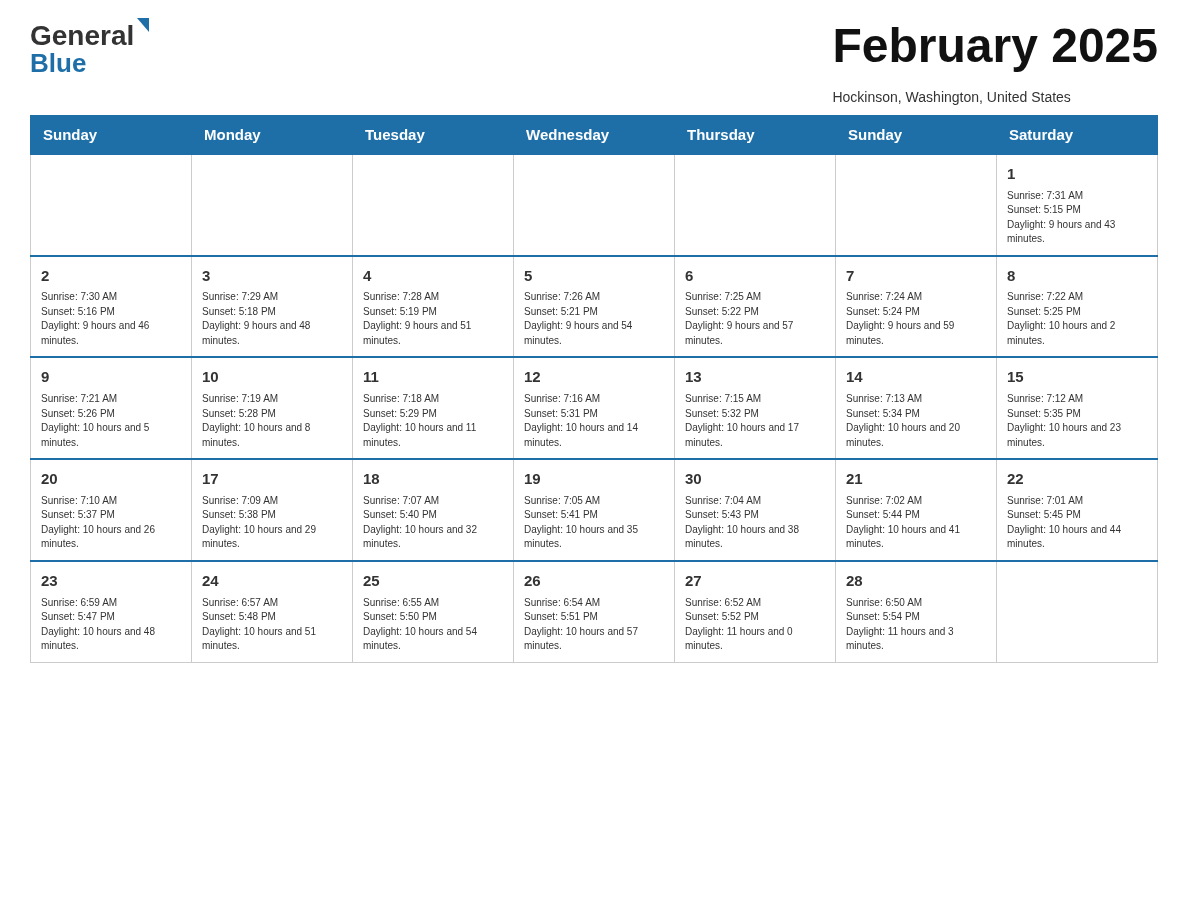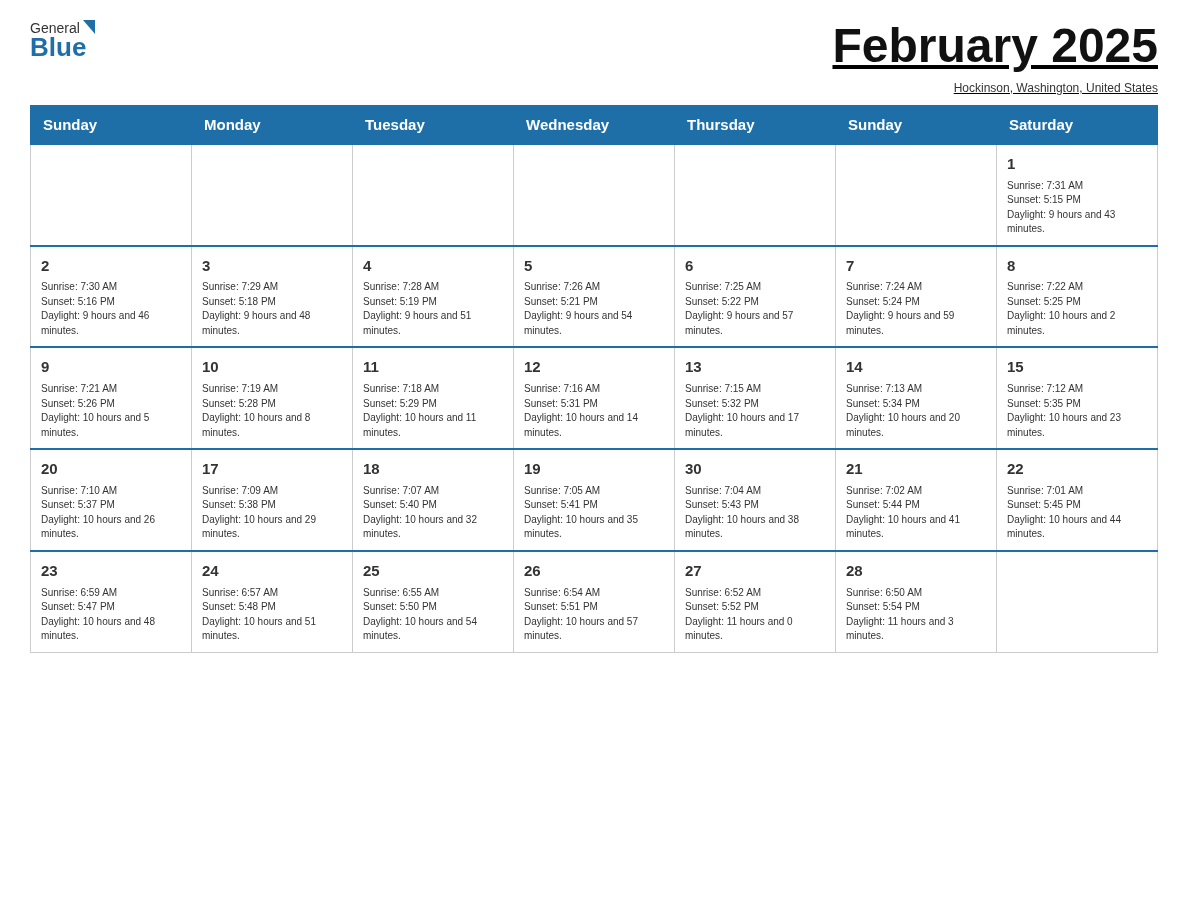--- a/index.html
+++ b/index.html
@@ -15,57 +15,54 @@
       justify-content: space-between;
       align-items: flex-start;
       margin-bottom: 10px;
     }
     .logo {
       display: flex;
       flex-direction: column;
       align-items: flex-start;
     }
     .logo-text {
-      font-size: 14px;
-      font-weight: normal;
+      font-size: 28px;
+      font-weight: bold;
       color: #333;
       display: flex;
-      align-items: center;
     }
     .logo-general { color: #333; }
     .logo-arrow {
       display: inline-block;
       width: 0;
       height: 0;
       border-left: 12px solid transparent;
       border-right: 0px solid transparent;
       border-top: 14px solid #1e6fa8;
       margin-left: 3px;
       margin-top: -2px;
     }
     .logo-blue {
       color: #1e6fa8;
       font-size: 26px;
       font-weight: bold;
       margin-top: -4px;
     }
     .title-section {
-      text-align: right;
-      text-decoration: underline;
     }
     .month-title {
       font-size: 48px;
       font-weight: bold;
       color: #111;
       line-height: 1.1;
     }
     .location-subtitle {
-      font-size: 12px;
-      color: #333;
-      margin-top: 8px;
+      font-size: 14px;
+      color: #333;
+      margin-top: 16px;
     }
     .calendar {
       width: 100%;
       border-collapse: collapse;
       margin-top: 10px;
     }
     .calendar thead tr th {
       background-color: #1e6fa8;
       color: #fff;
       font-size: 15px;

